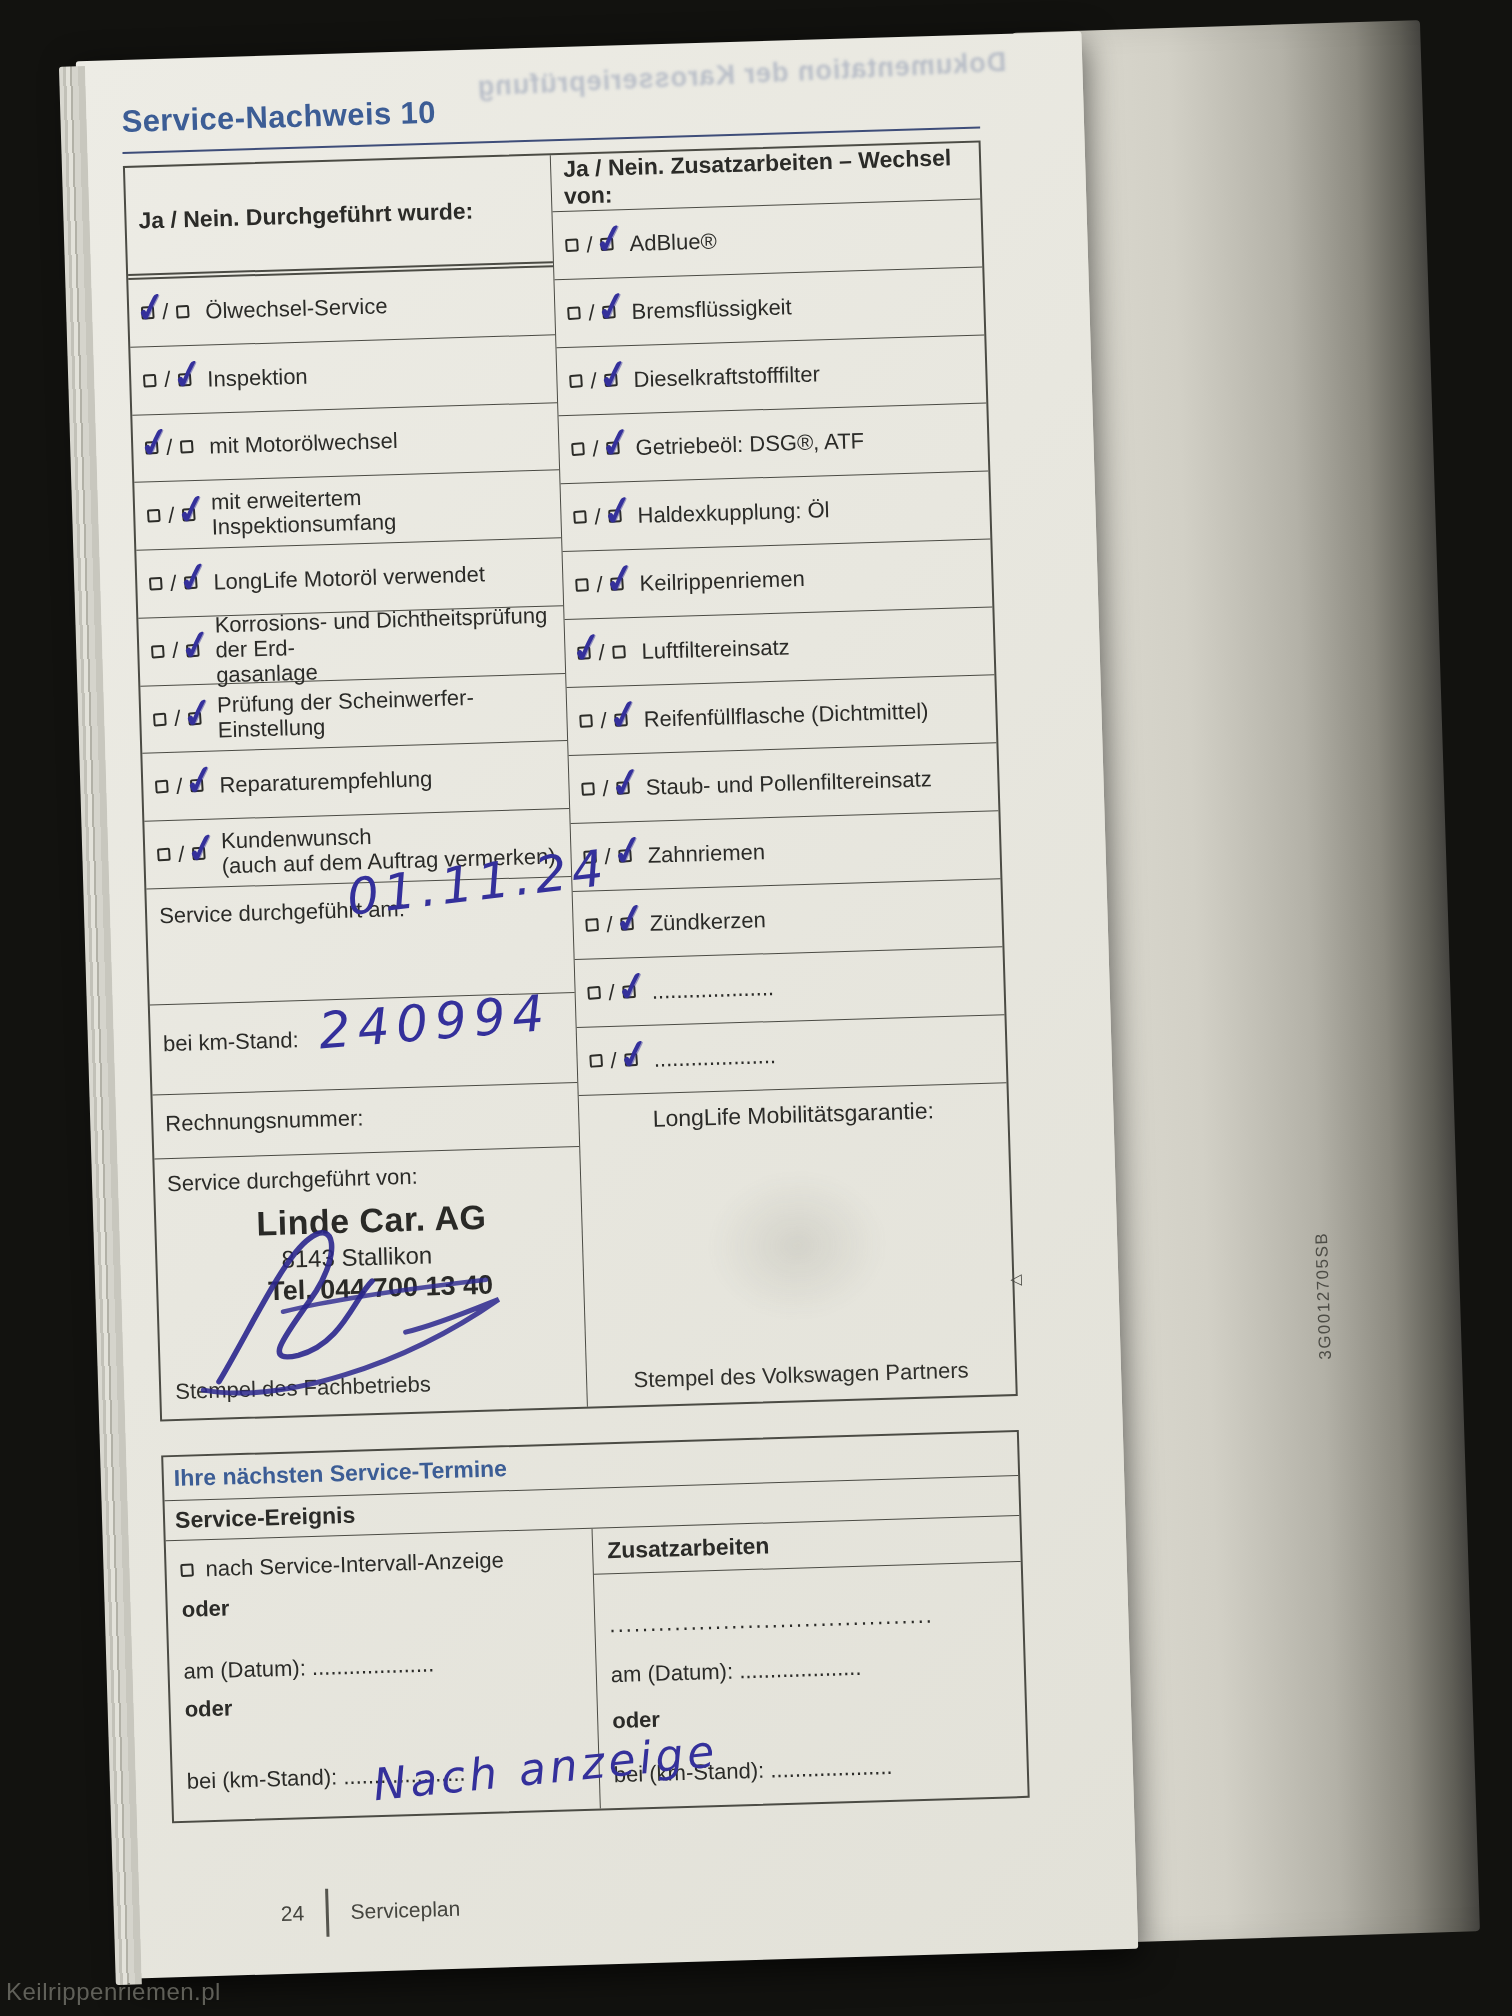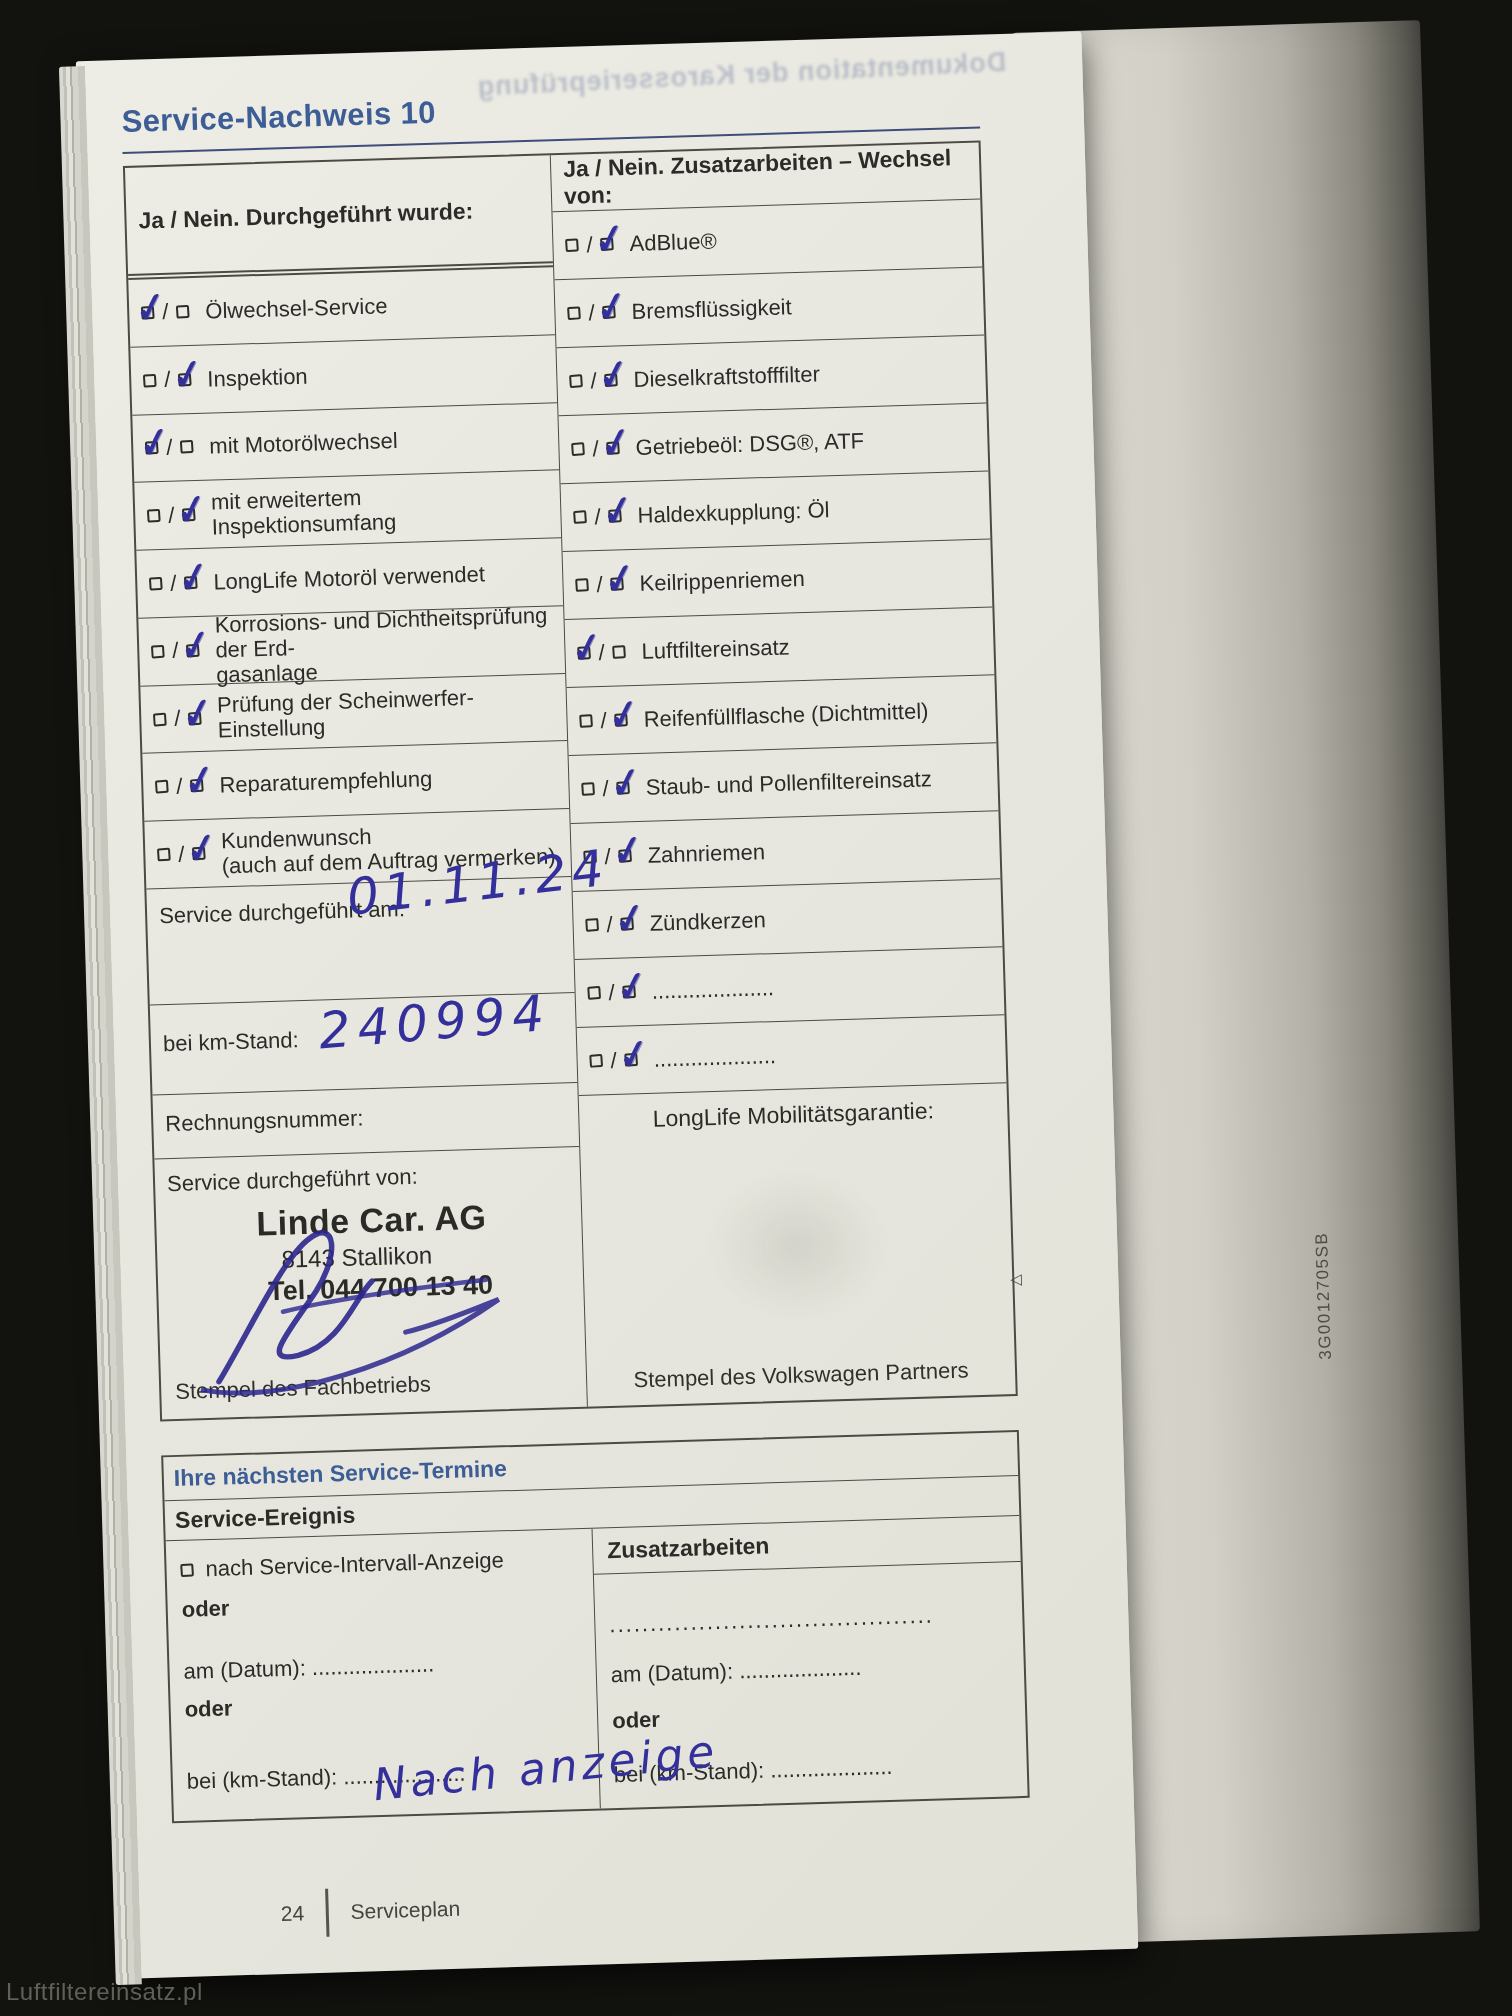--- a/index.html
+++ b/index.html
@@ -399,14 +399,14 @@
 
     <div class="pfooter">
       <span class="pnum">24</span>
       <span class="fdiv"></span>
       <span class="fname">Serviceplan</span>
     </div>
 
     <div class="tri">◁</div>
   </div>
 
-  <div class="watermark">Luftfiltereinsatz.pl</div>
+  <div class="watermark">Keilrippenriemen.pl</div>
 </div>
 
 </body></html>

